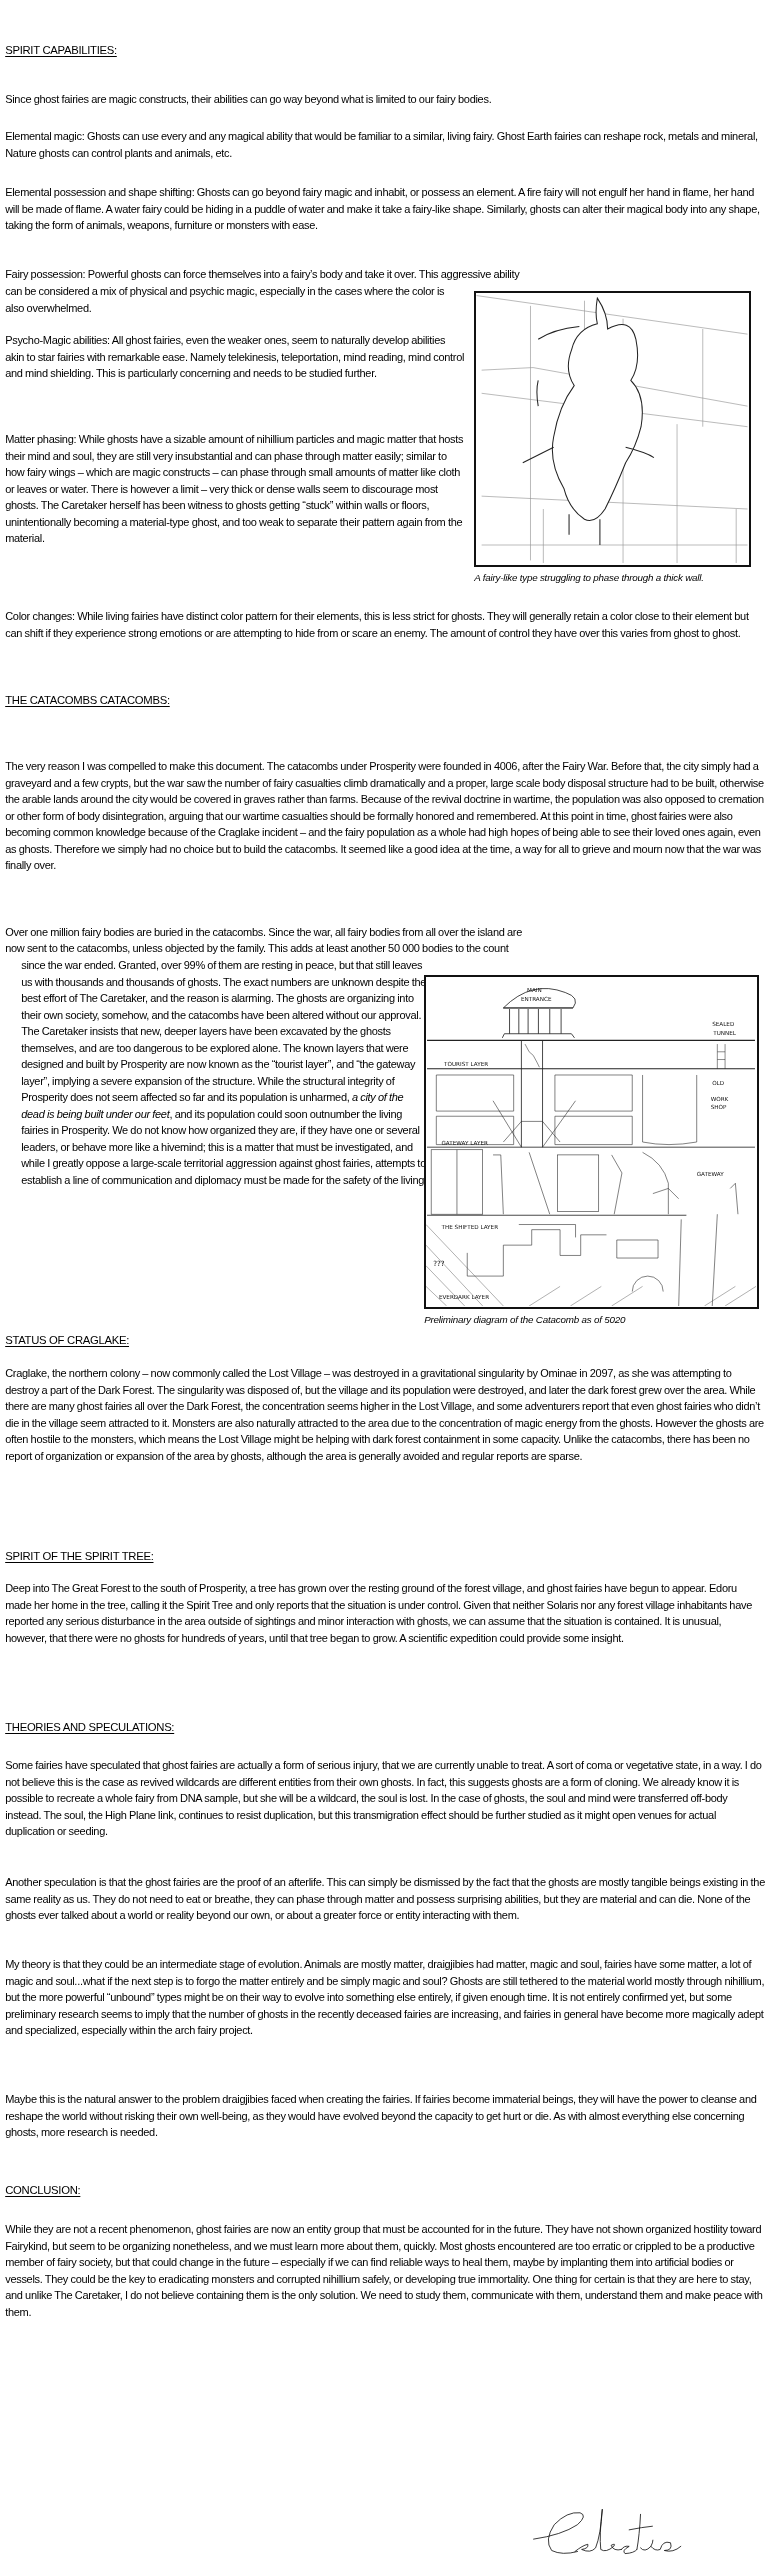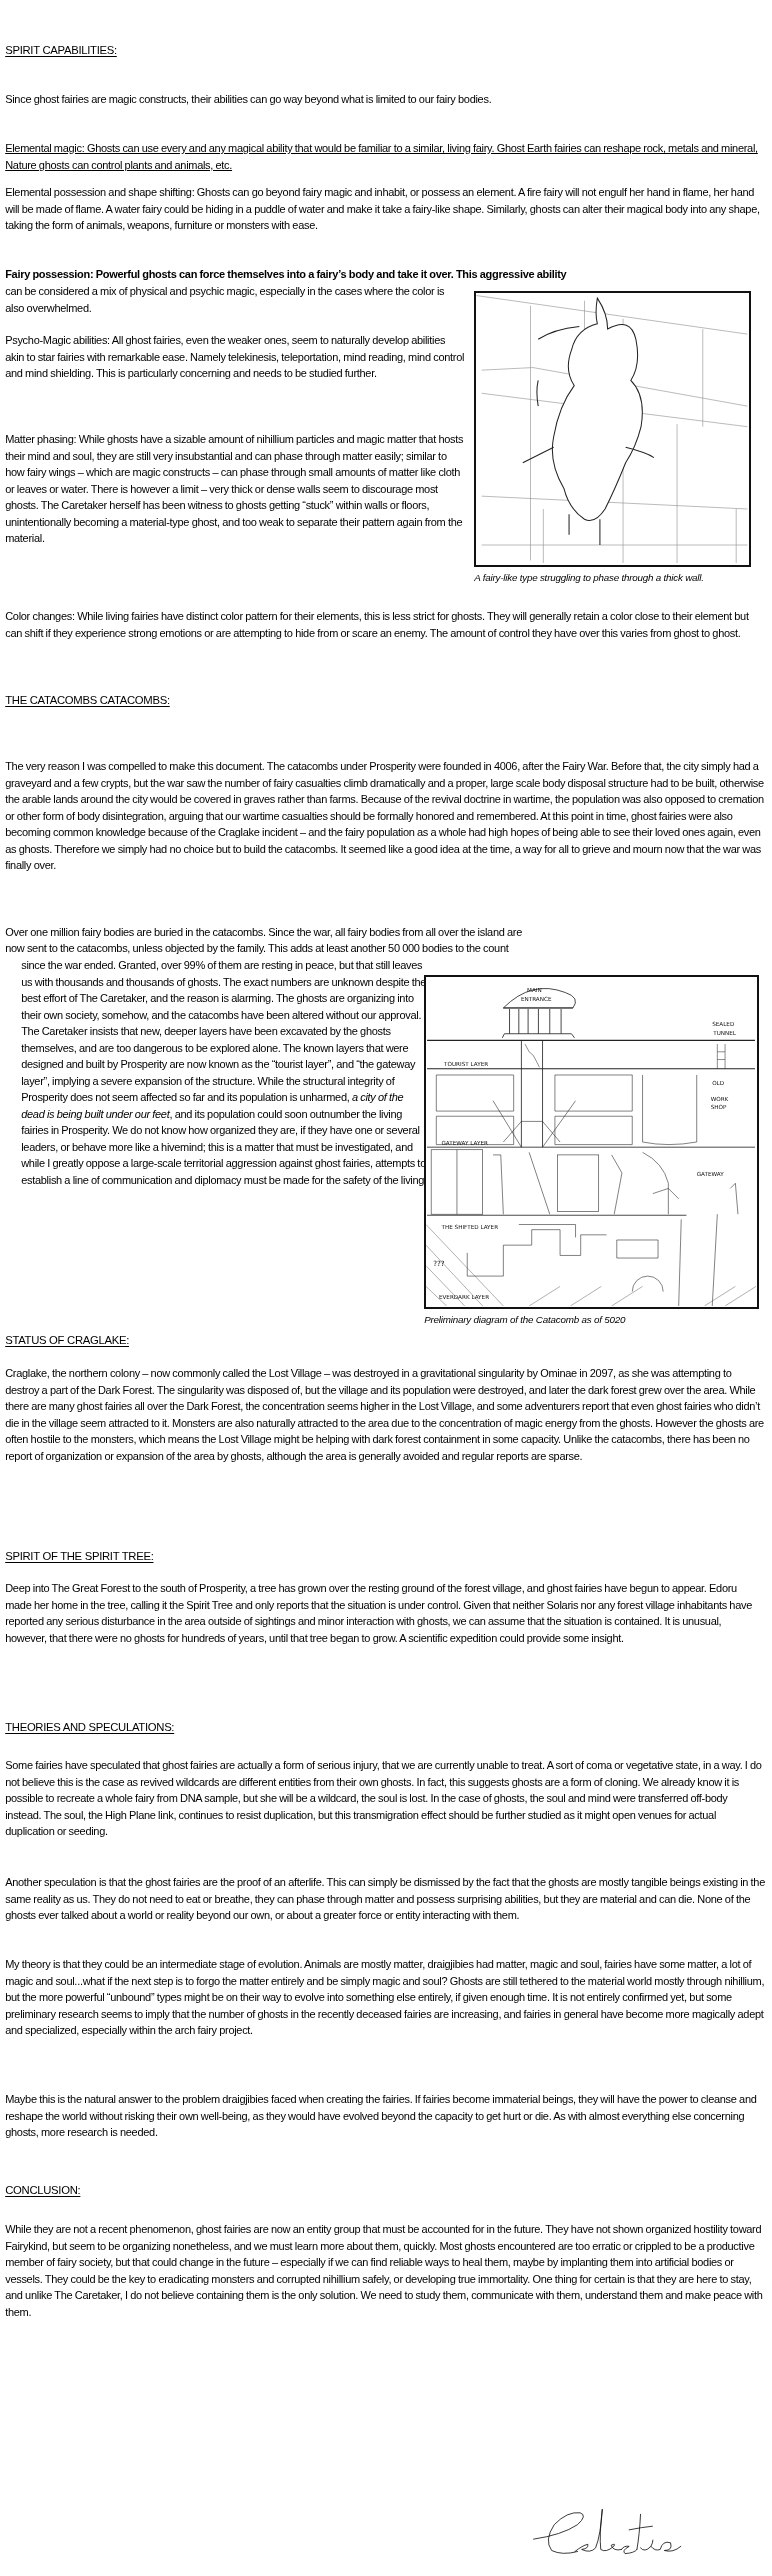--- a/index.html
+++ b/index.html
@@ -28,25 +28,25 @@
   </style>
 </head>
 <body>
 
 <div class="page">
 
   <div class="heading" style="top:44px;">SPIRIT CAPABILITIES:</div>
 
   <div class="para full" style="top:91px;">Since ghost fairies are magic constructs, their abilities can go way beyond what is limited to our fairy bodies.</div>
 
-  <div class="para full" style="top:140px;text-decoration:underline;">Elemental magic: Ghosts can use every and any magical ability that would be familiar to a similar, living fairy. Ghost Earth fairies can reshape rock, metals and mineral, Nature ghosts can control plants and animals, etc.</div>
+  <div class="para full" style="top:128px;">Elemental magic: Ghosts can use every and any magical ability that would be familiar to a similar, living fairy. Ghost Earth fairies can reshape rock, metals and mineral, Nature ghosts can control plants and animals, etc.</div>
 
   <div class="para full" style="top:184px;">Elemental possession and shape shifting: Ghosts can go beyond fairy magic and inhabit, or possess an element. A fire fairy will not engulf her hand in flame, her hand will be made of flame. A water fairy could be hiding in a puddle of water and make it take a fairy-like shape. Similarly, ghosts can alter their magical body into any shape, taking the form of animals, weapons, furniture or monsters with ease.</div>
 
-  <div class="para full" style="top:266px;font-weight:bold;">Fairy possession: Powerful ghosts can force themselves into a fairy’s body and take it over. This aggressive ability</div>
+  <div class="para full" style="top:266px;">Fairy possession: Powerful ghosts can force themselves into a fairy’s body and take it over. This aggressive ability</div>
   <div class="para narrow1" style="top:283px;">can be considered a mix of physical and psychic magic, especially in the cases where the color is also overwhelmed.</div>
 
   <div class="para narrow1" style="top:332px;">Psycho-Magic abilities: All ghost fairies, even the weaker ones, seem to naturally develop abilities akin to star fairies with remarkable ease. Namely telekinesis, teleportation, mind reading, mind control and mind shielding. This is particularly concerning and needs to be studied further.</div>
 
   <div class="para narrow1" style="top:431px;">Matter phasing: While ghosts have a sizable amount of nihillium particles and magic matter that hosts their mind and soul, they are still very insubstantial and can phase through matter easily; similar to how fairy wings – which are magic constructs – can phase through small amounts of matter like cloth or leaves or water. There is however a limit – very thick or dense walls seem to discourage most ghosts. The Caretaker herself has been witness to ghosts getting “stuck” within walls or floors, unintentionally becoming a material-type ghost, and too weak to separate their pattern again from the material.</div>
 
   <div class="figure" style="left:469px; top:291px; width:278px;">
     <div class="frame" style="width:277px; height:276px;">
       <svg width="272" height="270" viewBox="0 0 527 525">
         <g stroke="#999" stroke-width="1.3" fill="none">

